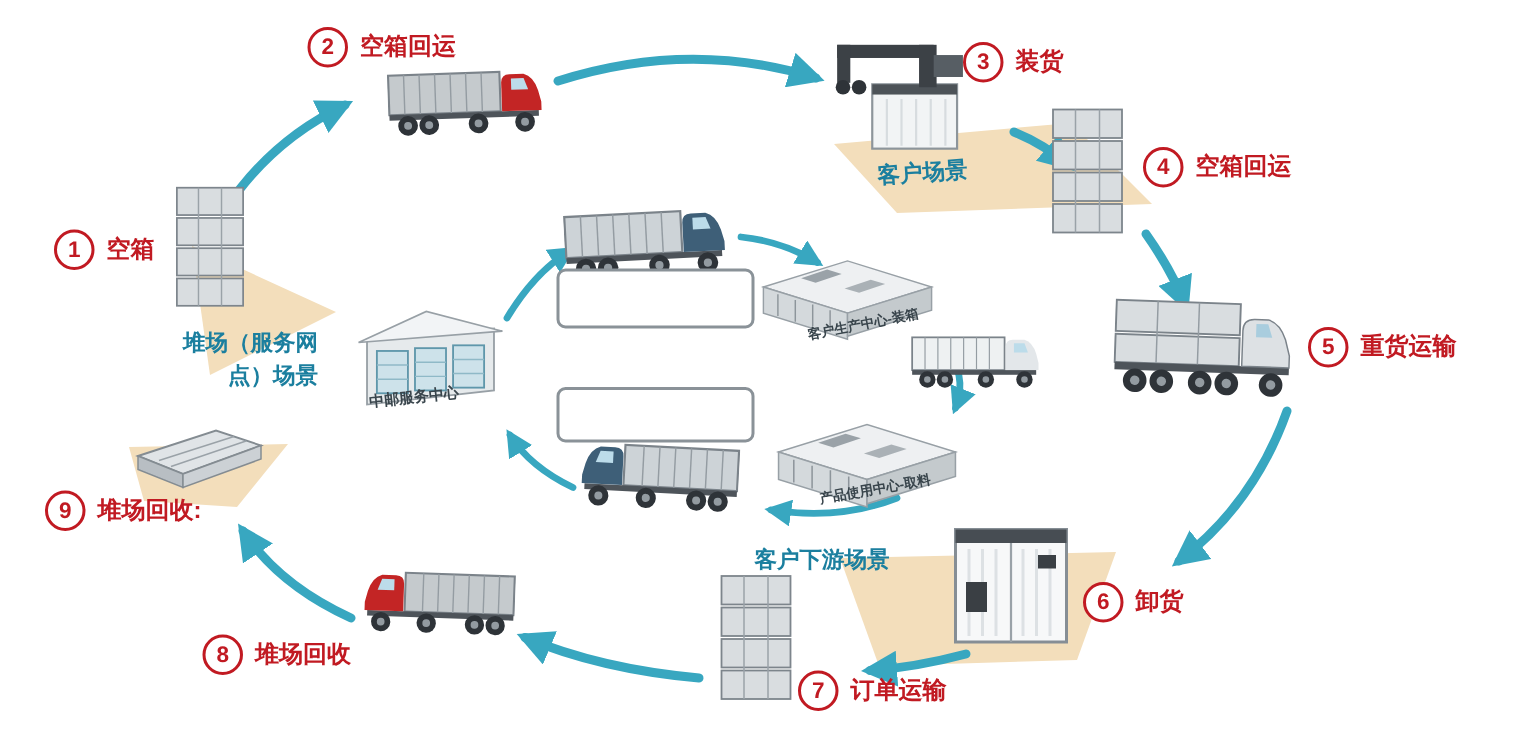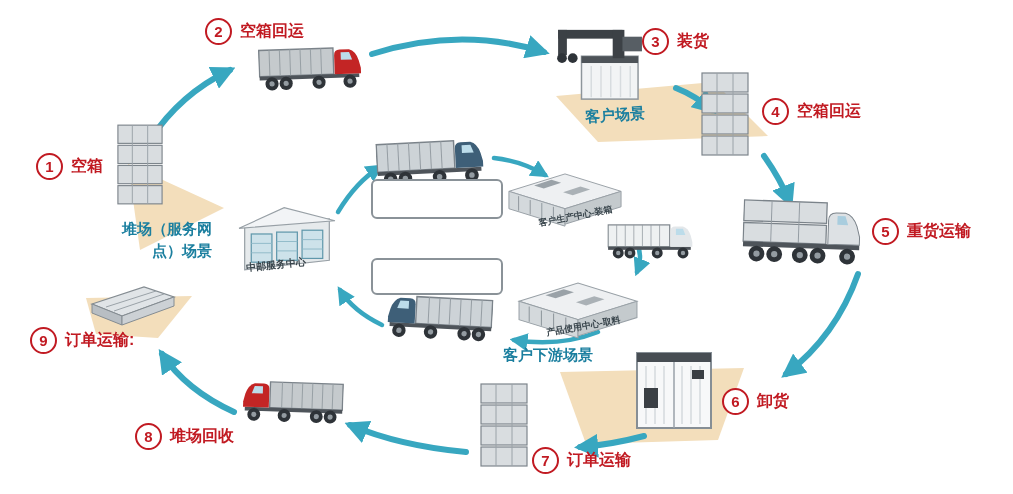--- a/index.html
+++ b/index.html
@@ -322,20 +322,20 @@
   <div class="step" style="left:532px;top:447px">
     <div class="badge">7</div>
     <div class="slabel">订单运输</div>
   </div>
   <div class="step" style="left:135px;top:423px">
     <div class="badge">8</div>
     <div class="slabel">堆场回收</div>
   </div>
   <div class="step" style="left:30px;top:327px">
     <div class="badge">9</div>
-    <div class="slabel">订单运输:</div>
+    <div class="slabel">堆场回收:</div>
   </div>
 
   <div class="scene" style="left:585px;top:106px;transform:rotate(-4deg)">客户场景</div>
   <div class="scene wrap" style="left:112px;top:218px;width:100px">堆场（服务网点）场景</div>
-  <div class="scene" style="left:503px;top:346px">客户下游场景</div>
+  <div class="scene" style="left:503px;top:364px">客户下游场景</div>
 
 </div>
 
 </body></html>

